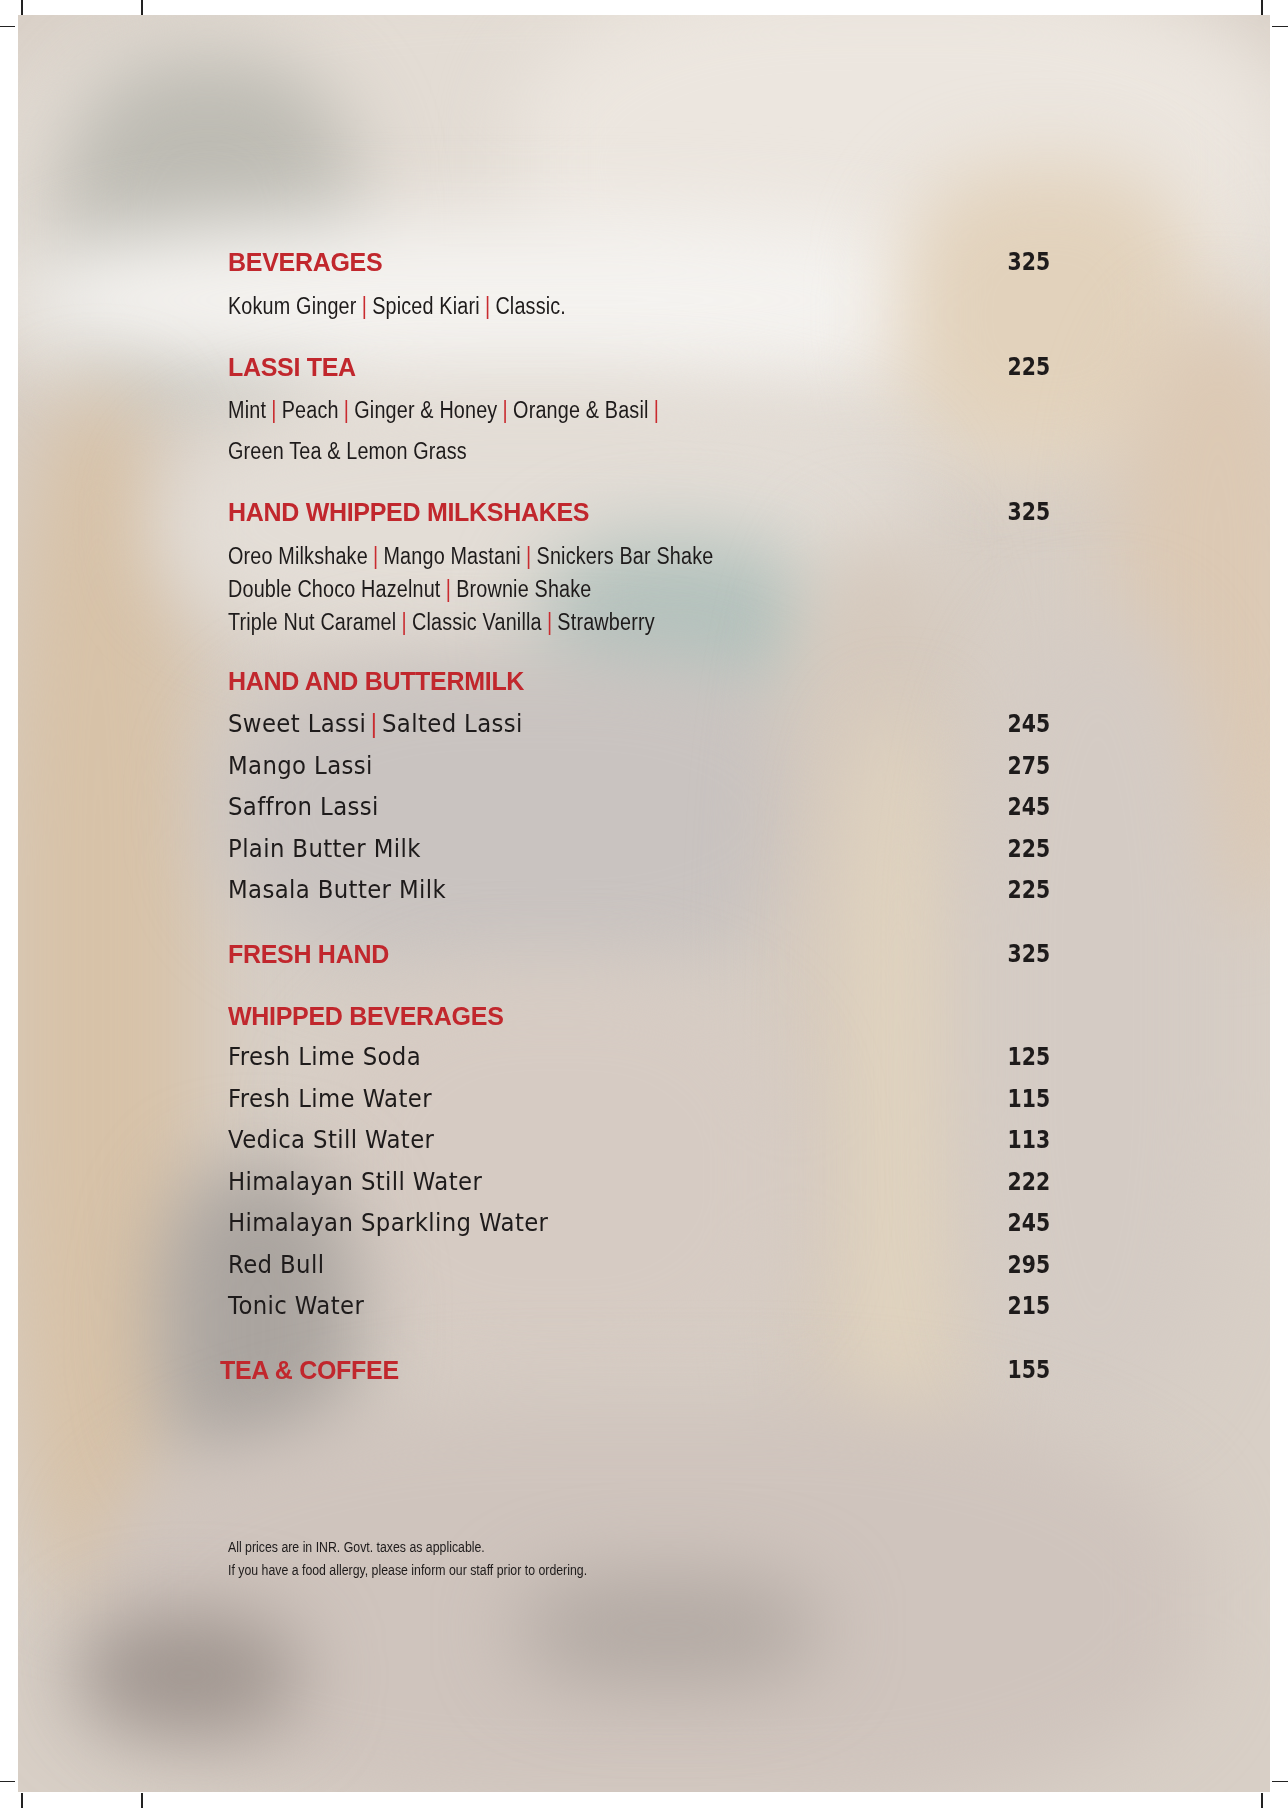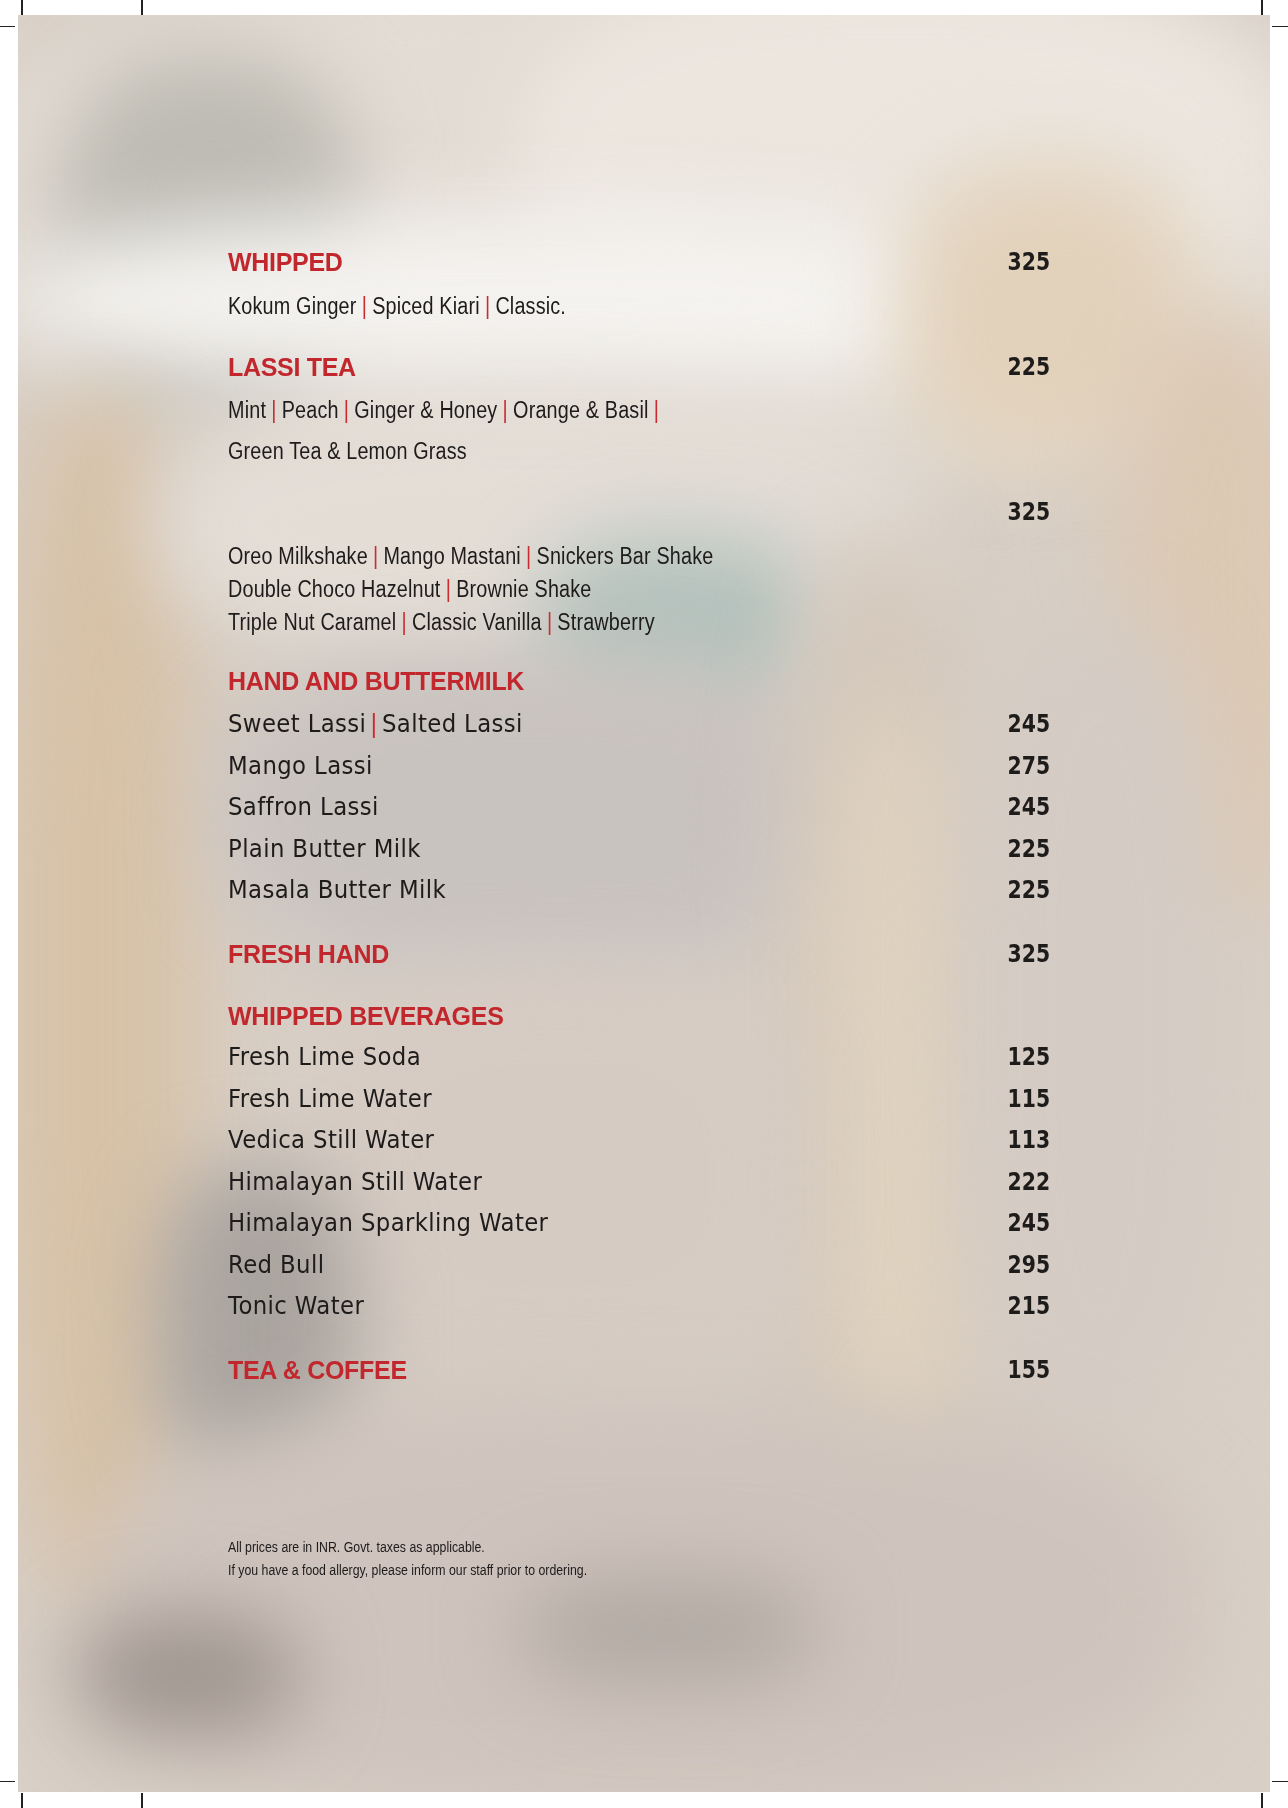--- a/index.html
+++ b/index.html
@@ -69,35 +69,36 @@
   <div class="blob" style="left:950px;top:600px;width:260px;height:800px;background:#d4cbc4;"></div>
   <div class="blob" style="left:300px;top:960px;width:480px;height:400px;background:#d6cbc3;"></div>
   <div class="blob" style="left:140px;top:1150px;width:200px;height:320px;background:#aaa49f;"></div>
   <div class="blob" style="left:80px;top:1380px;width:1100px;height:420px;background:#cfc4bd;"></div>
   <div class="blob" style="left:60px;top:1600px;width:220px;height:120px;background:#9f958f;"></div>
   <div class="blob" style="left:500px;top:1560px;width:300px;height:110px;background:#b2a9a3;"></div>
 </div>
 
 <div class="content">
 
-  <div class="abs heading" style="left:228px;top:248px;color:#c1272d;">WHIPPED</div>
+  <div class="abs heading" style="left:228px;top:248px;color:#c1272d;">BEVERAGES</div>
   <div class="abs price" style="right:238px;top:248px;">325</div>
   <div class="abs sub" style="left:228px;top:293px;">
     <span>Kokum Ginger</span><span class="sep">|</span><span>Spiced Kiari</span><span class="sep">|</span><span>Classic.</span>
   </div>
 
   <div class="abs heading" style="left:228px;top:353px;color:#c1272d;">LASSI TEA</div>
   <div class="abs price" style="right:238px;top:353px;">225</div>
   <div class="abs sub" style="left:228px;top:397px;">
     <span>Mint</span><span class="sep">|</span><span>Peach</span><span class="sep">|</span><span>Ginger &amp; Honey</span><span class="sep">|</span><span>Orange &amp; Basil</span><span class="sep">|</span>
   </div>
   <div class="abs sub" style="left:228px;top:438px;">
     <span>Green Tea &amp; Lemon Grass</span>
   </div>
 
+  <div class="abs heading" style="left:228px;top:498px;color:#c1272d;">HAND WHIPPED MILKSHAKES</div>
   <div class="abs price" style="right:238px;top:498px;">325</div>
   <div class="abs sub" style="left:228px;top:543px;">
     <span>Oreo Milkshake</span><span class="sep">|</span><span>Mango Mastani</span><span class="sep">|</span><span>Snickers Bar Shake</span>
   </div>
   <div class="abs sub" style="left:228px;top:576px;">
     <span>Double Choco Hazelnut</span><span class="sep">|</span><span>Brownie Shake</span>
   </div>
   <div class="abs sub" style="left:228px;top:609px;">
     <span>Triple Nut Caramel</span><span class="sep">|</span><span>Classic Vanilla</span><span class="sep">|</span><span>Strawberry</span>
   </div>
@@ -140,18 +141,18 @@
 
   <div class="abs item" style="left:228px;top:1209px;">Himalayan Sparkling Water</div>
   <div class="abs price" style="right:238px;top:1209px;">245</div>
 
   <div class="abs item" style="left:228px;top:1251px;">Red Bull</div>
   <div class="abs price" style="right:238px;top:1251px;">295</div>
 
   <div class="abs item" style="left:228px;top:1292px;">Tonic Water</div>
   <div class="abs price" style="right:238px;top:1292px;">215</div>
 
-  <div class="abs heading" style="left:228px;top:1356px;color:#c1272d;">TEA &amp; COFFEE</div>
+  <div class="abs heading" style="left:220px;top:1356px;color:#c1272d;">TEA &amp; COFFEE</div>
   <div class="abs price" style="right:238px;top:1356px;">155</div>
 
   <div class="abs footer-line" style="left:228px;top:1539px;">All prices are in INR. Govt. taxes as applicable.</div>
   <div class="abs footer-line" style="left:228px;top:1562px;">If you have a food allergy, please inform our staff prior to ordering.</div>
 </div>
 
 </body></html>

